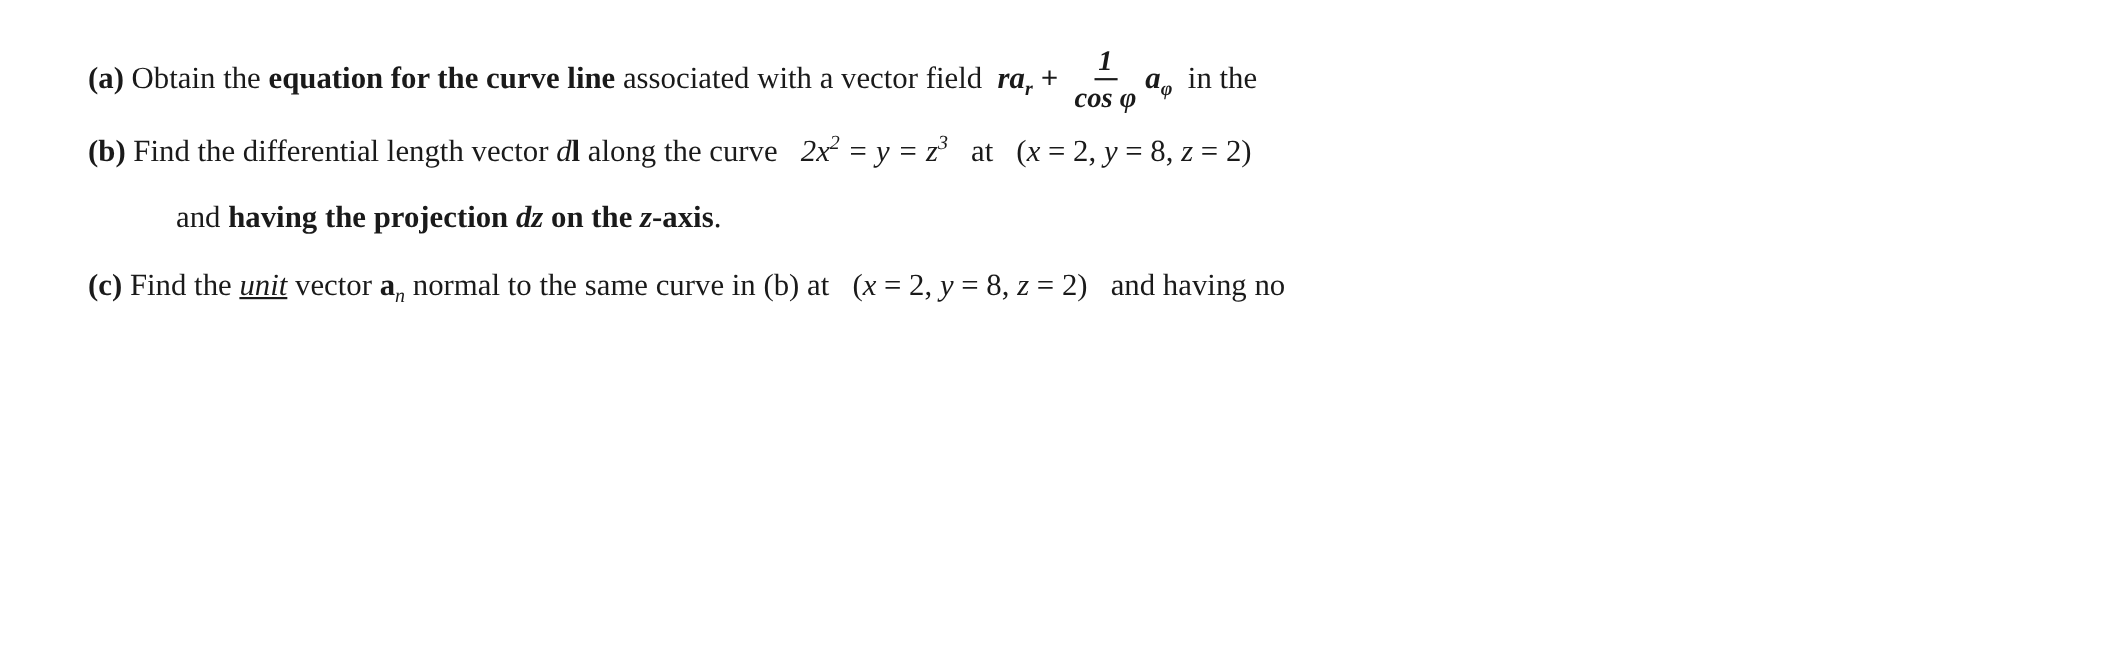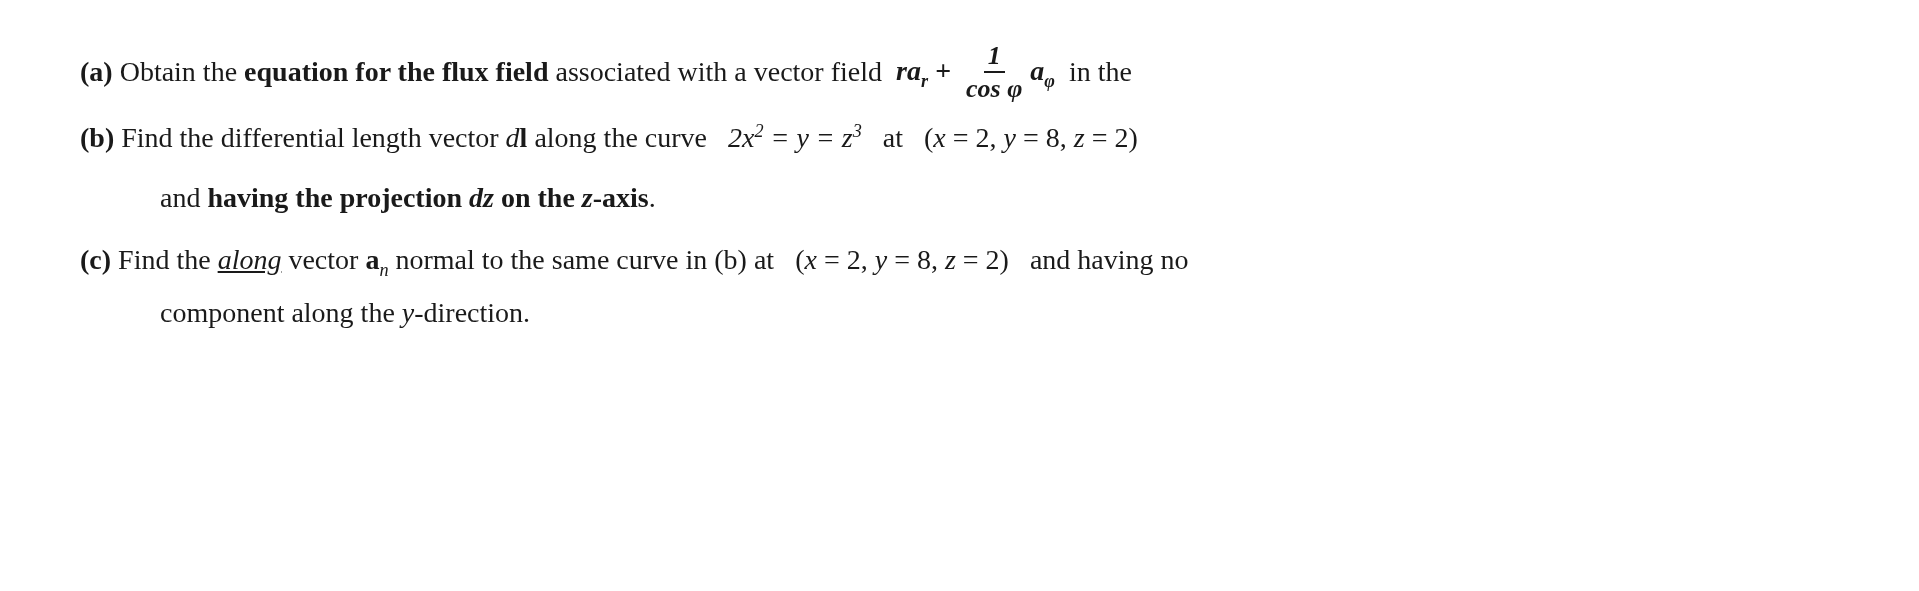--- a/index.html
+++ b/index.html
@@ -99,21 +99,21 @@
   </style>
 </head>
 <body>
 
 <div class="content">
 
   <div class="problem problem-a">
     <div class="line-a">
       <span class="part-label">(a)</span>
       <span>&nbsp;Obtain the&nbsp;</span>
-      <span class="bold">equation for the flux field</span>
+      <span class="bold">equation for the curve line</span>
       <span>&nbsp;associated with a vector field&nbsp;&nbsp;</span>
 
       <span style="display:inline-flex; align-items:center; font-style:italic; font-size:28px;font-weight:bold;">
         <span><i>r</i><b>a</b><sub><i>r</i></sub>&nbsp;+&nbsp;</span>
         <span class="fraction">
           <span class="numer">1</span>
           <span class="denom">cos&nbsp;<i>φ</i></span>
         </span>
         <span><b>a</b><sub><i>φ</i></sub></span>
       </span>
@@ -129,20 +129,17 @@
       <span> &nbsp; at &nbsp; (<i>x</i>&nbsp;=&nbsp;2,&nbsp;<i>y</i>&nbsp;=&nbsp;8,&nbsp;<i>z</i>&nbsp;=&nbsp;2)</span>
     </div>
     <div class="line-b2">
       and <span class="bold">having the projection <i>dz</i> on the <i>z</i>-axis</span>.
     </div>
   </div>
 
   <div class="problem problem-c">
     <div class="line-c1">
       <span class="part-label"><b>(c)</b></span>
-      <span> Find the <span class="underline"><i>along</i></span> vector <b>a</b><sub><i>n</i></sub> normal to the same curve in (b) at &nbsp; (<i>x</i>&nbsp;=&nbsp;2,&nbsp;<i>y</i>&nbsp;=&nbsp;8,&nbsp;<i>z</i>&nbsp;=&nbsp;2) &nbsp; and having no</span>
-    </div>
-    <div class="line-c2">
-      component along the <i>y</i>-direction.
+      <span> Find the <span class="underline"><i>unit</i></span> vector <b>a</b><sub><i>n</i></sub> normal to the same curve in (b) at &nbsp; (<i>x</i>&nbsp;=&nbsp;2,&nbsp;<i>y</i>&nbsp;=&nbsp;8,&nbsp;<i>z</i>&nbsp;=&nbsp;2) &nbsp; and having no</span>
     </div>
   </div>
 
 </div>
 
 </body></html>

